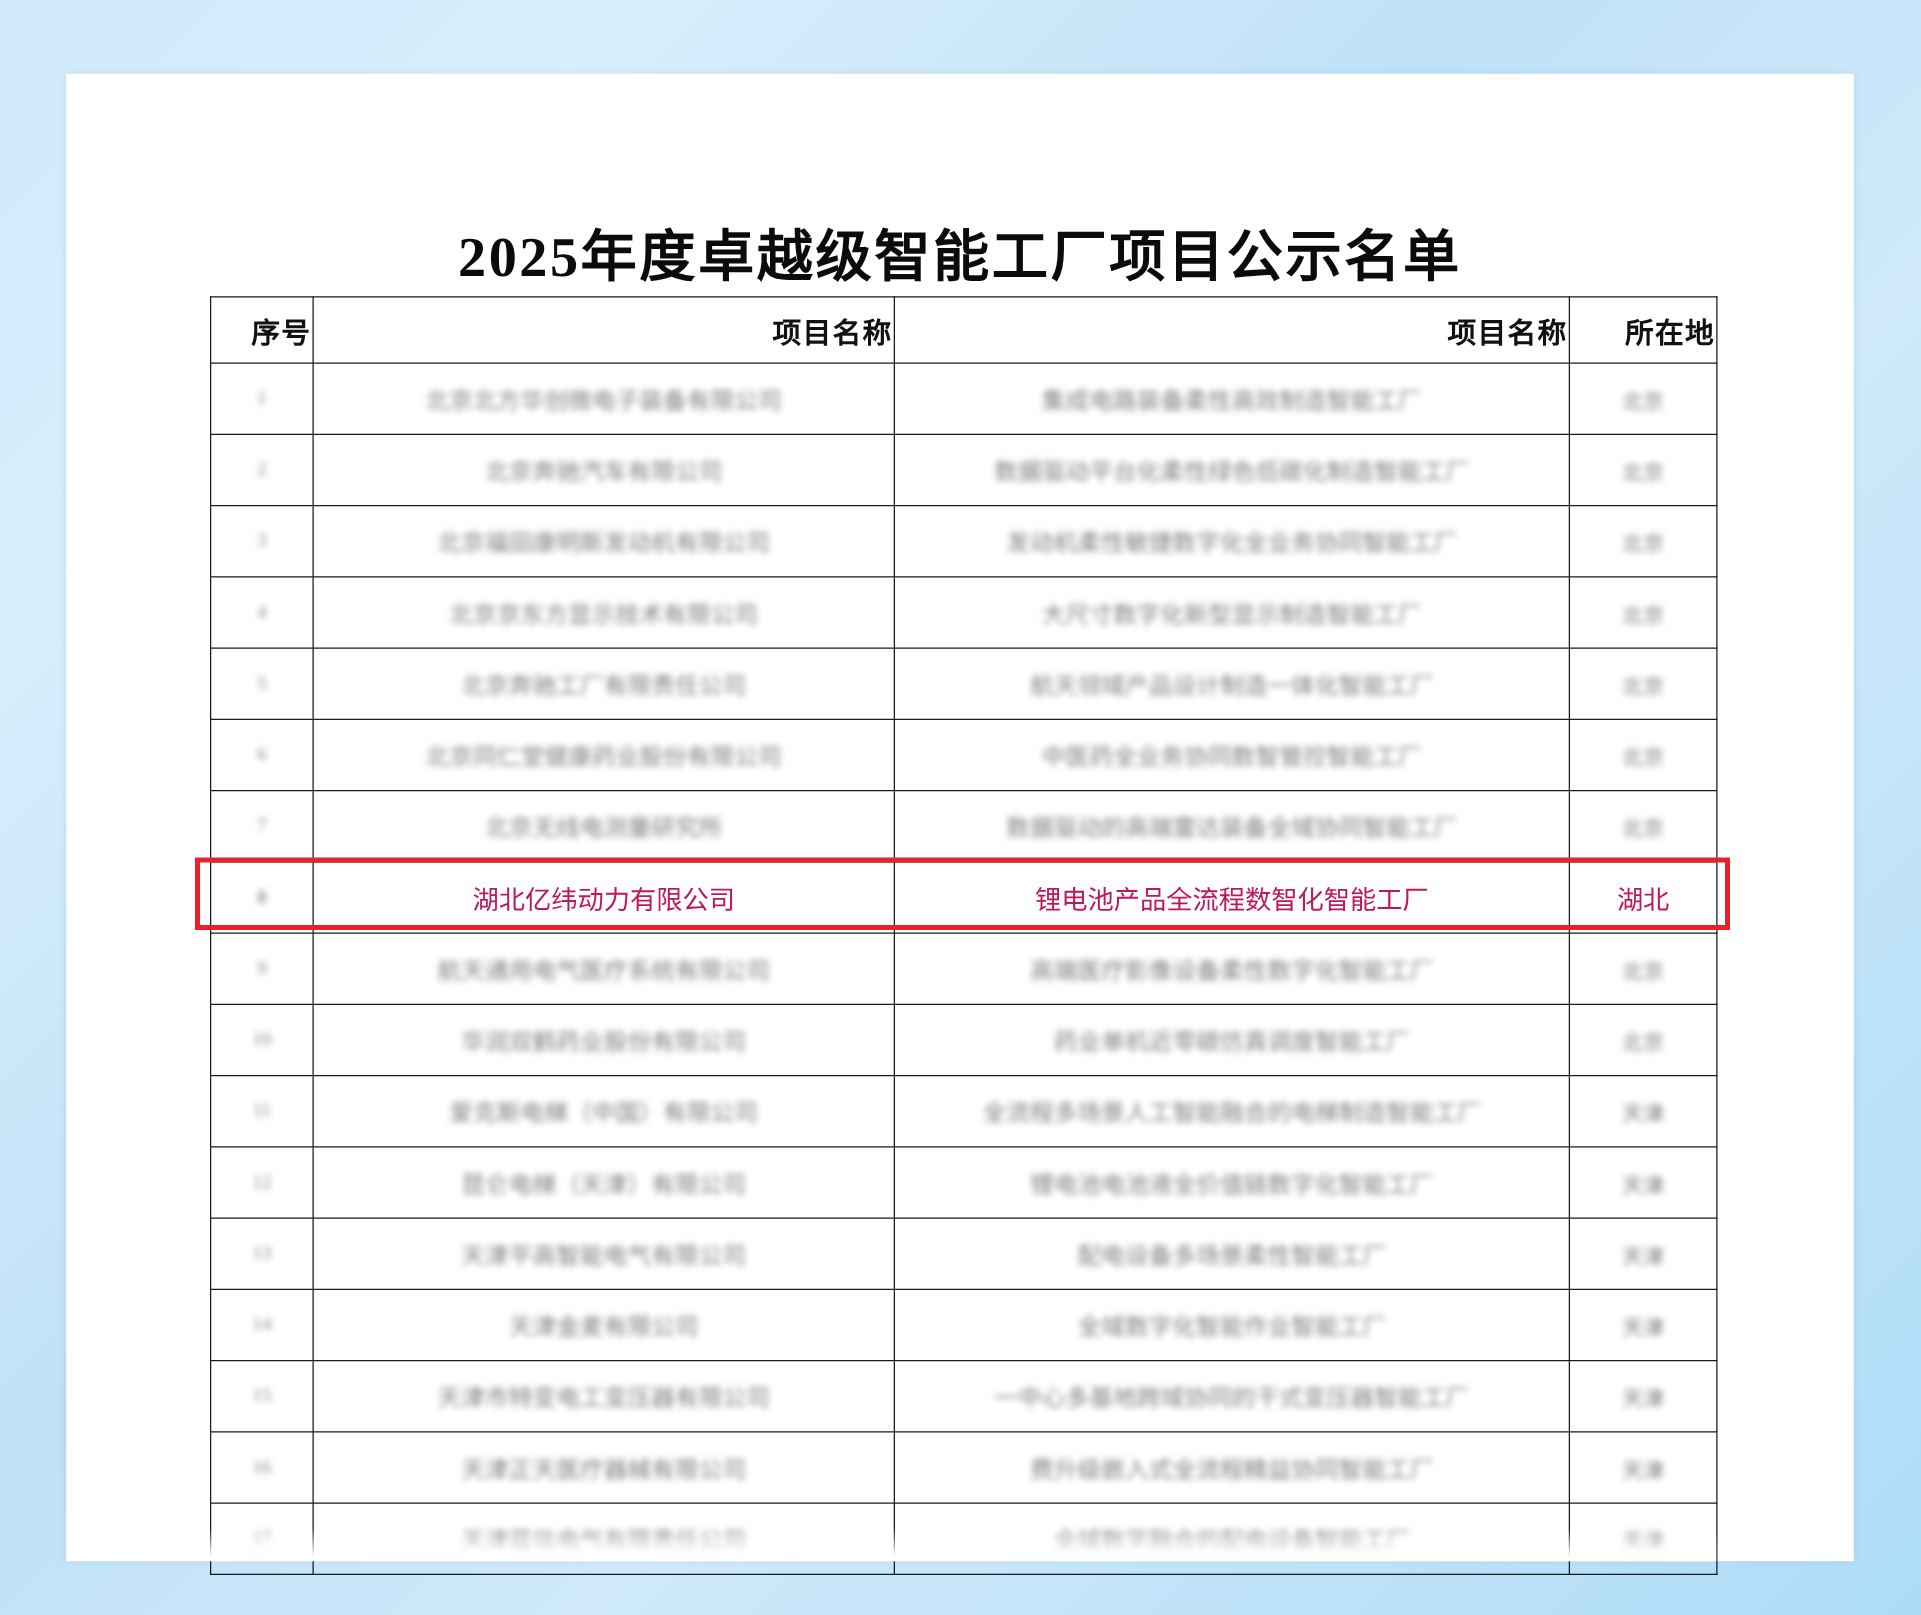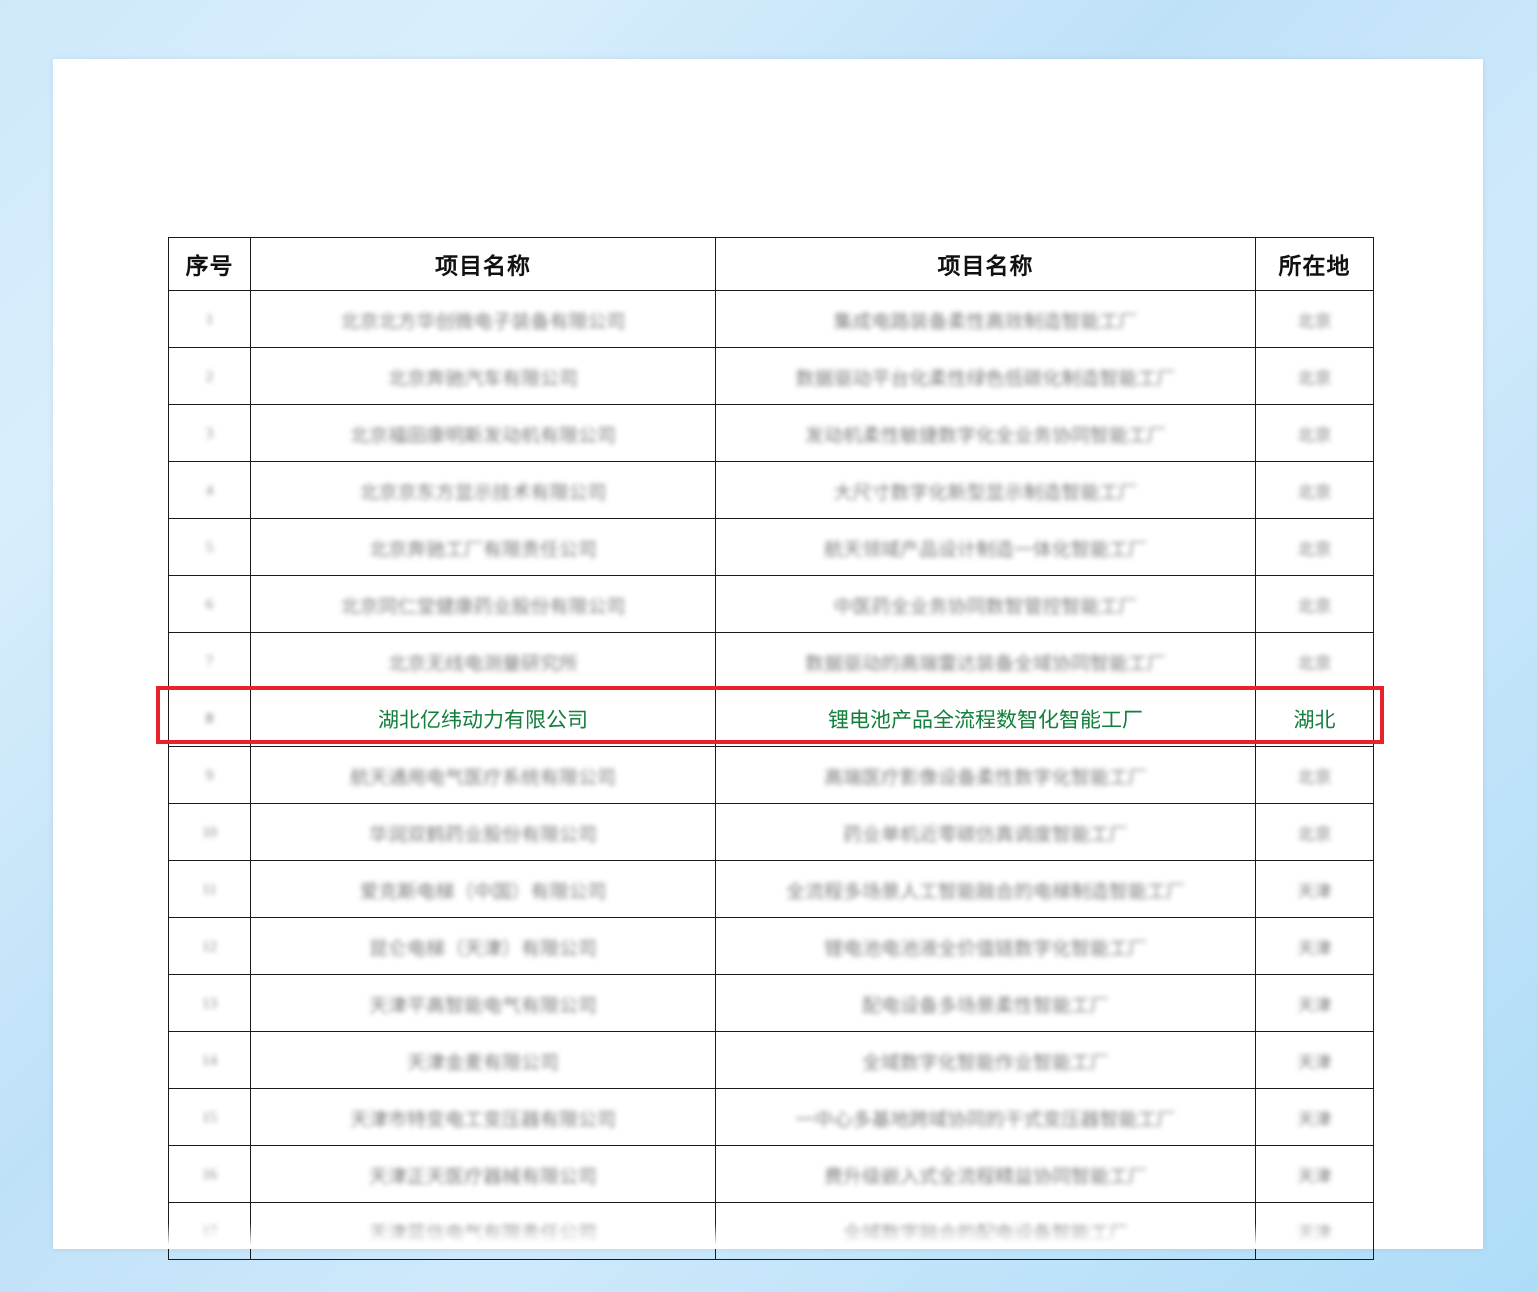--- a/index.html
+++ b/index.html
@@ -55,39 +55,40 @@
     border: 1px solid #1a1a1a;
     text-align: center;
     vertical-align: middle;
     color: #111;
   }
   table.listing thead th {
     height: 50px;
     font-size: 23px;
     font-weight: bold;
     letter-spacing: 1px;
+    text-align: right;
   }
   table.listing tbody td {
     height: 54px;
     font-size: 21px;
   }
   
   tr.blurred td {
     color: #5d5d5d;
     filter: blur(2.6px);
     -webkit-filter: blur(2.6px);
     opacity: 0.78;
   }
   tr.blurred td.seq { font-size: 15px; }
   tr.blurred td.comp, tr.blurred td.proj { font-size: 19px; }
   tr.blurred td.loc { font-size: 17px; }
 
   tr.highlight td {
     font-size: 23px;
-    color: #15803d;
+    color: #be185d;
     font-weight: normal;
   }
   tr.highlight td.seq {
     color: #5d5d5d;
     filter: blur(2.6px);
     -webkit-filter: blur(2.6px);
     font-size: 15px;
   }
   .hl-box {
     position: absolute;
@@ -106,20 +107,21 @@
     width: 1205px;
     height: 26px;
     background: linear-gradient(to bottom, rgba(255,255,255,0) 0%, #ffffff 85%);
   }
 </style>
 </head>
 <body>
 
 <div class="page-sheet">
 
+  <div class="doc-title">2025年度卓越级智能工厂项目公示名单</div>
 
   <div class="table-wrap">
     <table class="listing">
       <colgroup>
         <col class="c-seq">
           <col class="c-comp">
           <col class="c-proj">
           <col class="c-loc">
       </colgroup>
       <thead>

